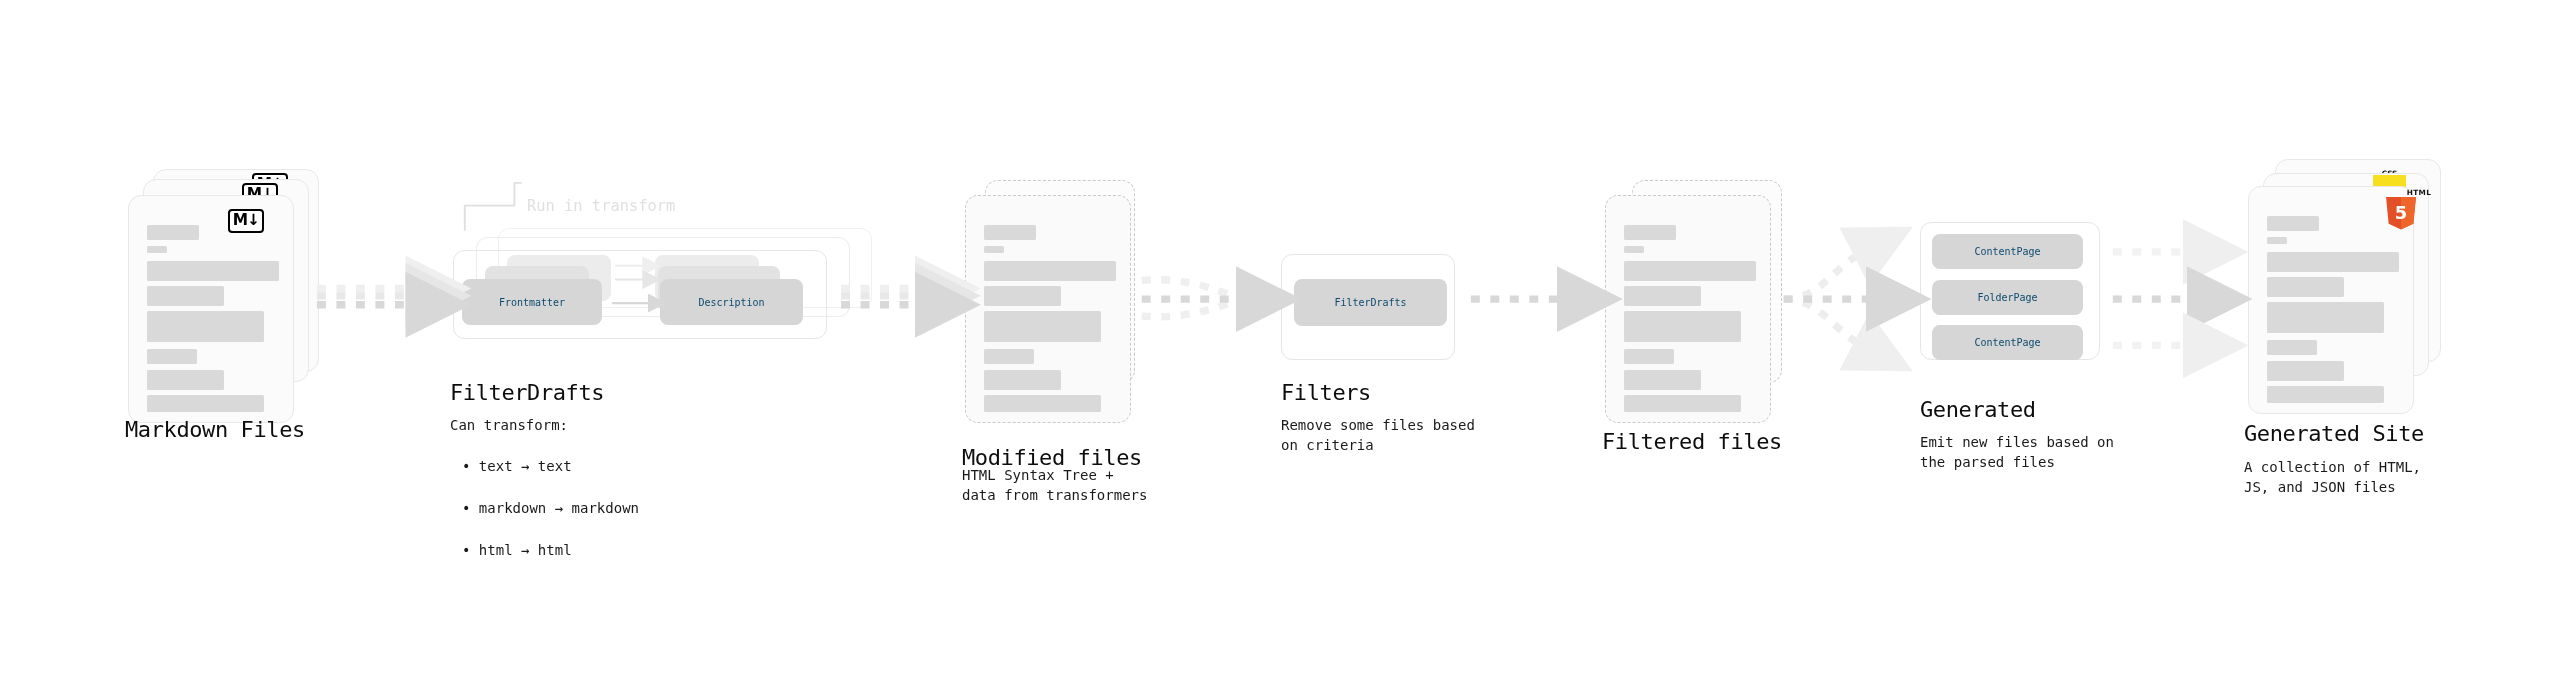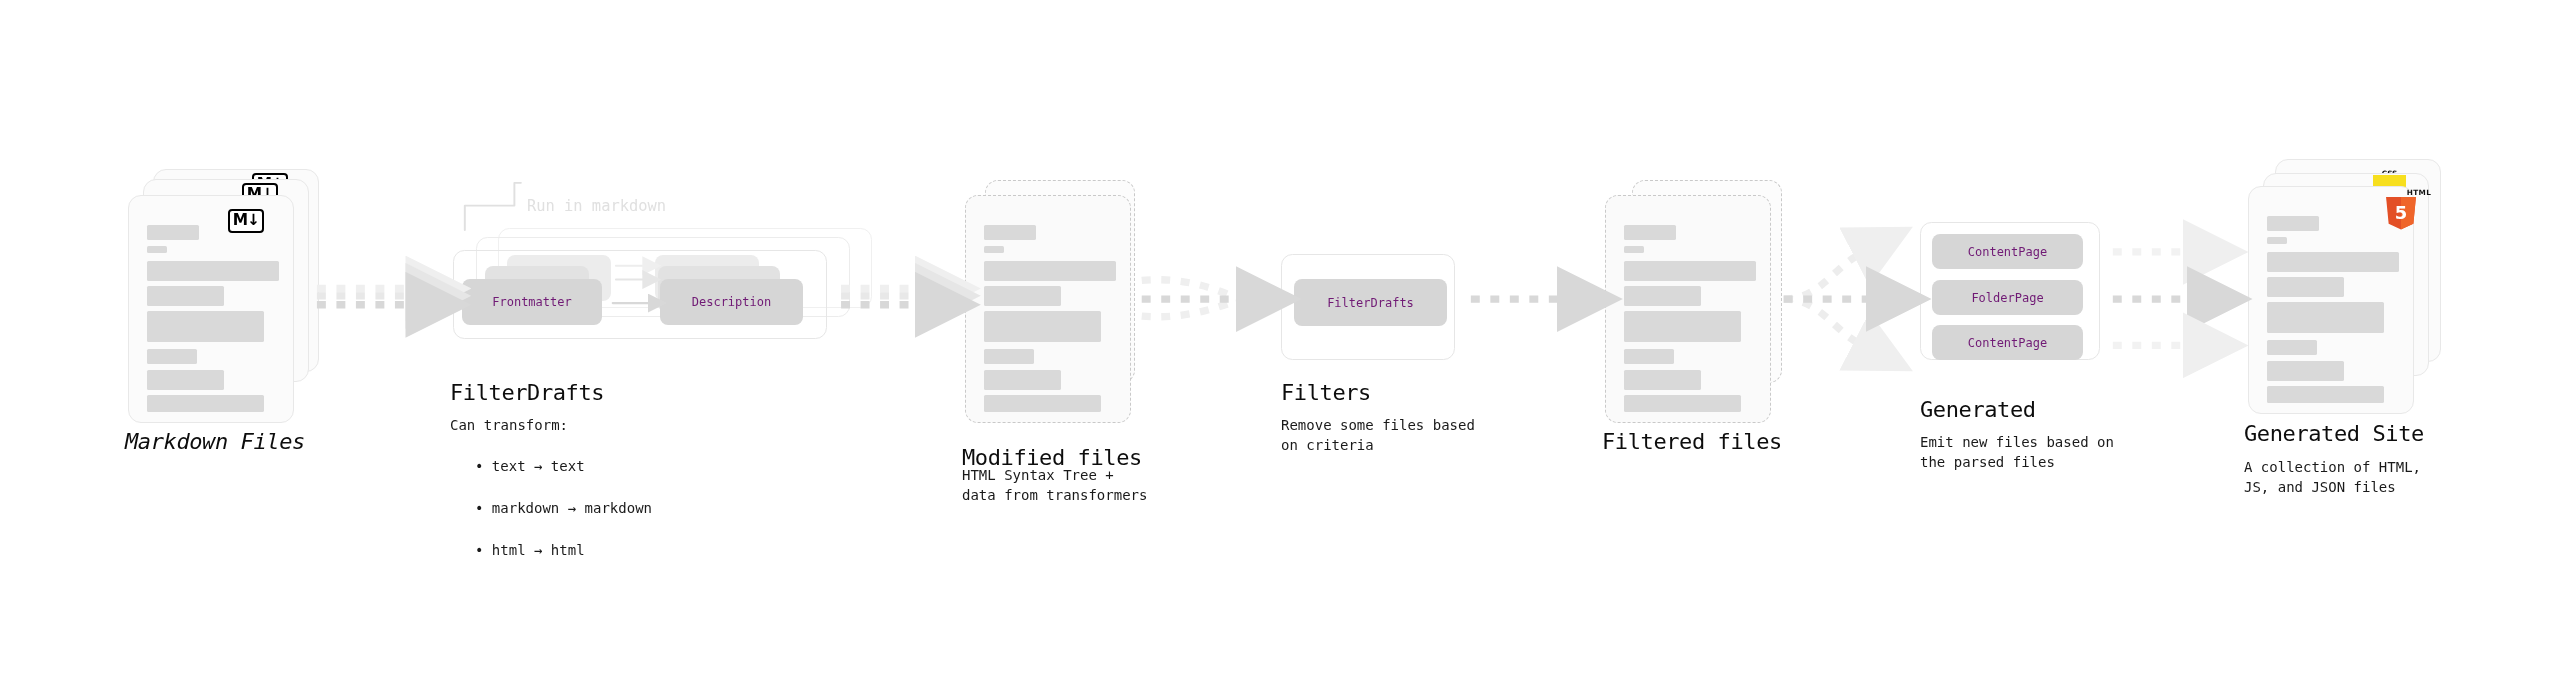--- a/index.html
+++ b/index.html
@@ -73,36 +73,36 @@
   
   .title {
     position: absolute;
     font-size: 22px; color: #0d0d0d; white-space: nowrap;
     letter-spacing: -0.4px;
   }
   .caption {
     position: absolute;
     font-size: 14px; color: #1a1a1a; line-height: 1.45; white-space: pre-line;
   }
-  .caption.list { line-height: 1.5; margin-left: 13px; }
+  .caption.list { line-height: 1.5; }
   .caption.list .bullet-row { white-space: pre; }
 
   
   .groupbox {
     position: absolute;
     border: 1.6px solid #e6e6e6;
     border-radius: 11.4px;
     background: transparent;
   }
   .chip {
     position: absolute;
     background: #d6d6d6;
     border-radius: 8.1px;
     display: flex; align-items: center; justify-content: center;
-    font-size: 12px; color: #701a75; white-space: nowrap;
+    font-size: 10px; color: #0c4a6e; white-space: nowrap;
   }
   .chip.l1 { background: #ececec; }
   .chip.l2 { background: #e2e2e2; }
 
   .runlabel {
     position: absolute; font-size: 15.4px; color: #e0e0e0; white-space: nowrap;
   }
 
   svg.overlay { position: absolute; left: 0; top: 0; width: 2576px; height: 681px; pointer-events: none; }
 </style>
@@ -123,25 +123,25 @@
       <div class="skel" style="left:18px; top:50px; width:19.5px; height:6.5px;"></div>
       <div class="skel" style="left:18px; top:65px; width:132px; height:19.5px;"></div>
       <div class="skel" style="left:18px; top:90px; width:77px; height:19.5px;"></div>
       <div class="skel" style="left:18px; top:115px; width:117px; height:31px;"></div>
       <div class="skel" style="left:18px; top:153px; width:50px; height:14.6px;"></div>
       <div class="skel" style="left:18px; top:174px; width:77px; height:19.5px;"></div>
       <div class="skel" style="left:18px; top:199px; width:117px; height:17px;"></div>
     </div>
     <div class="badge-md" style="left:228px; top:209px;">M↓</div>
 
-    <div class="title" style="left:125px; top:429px;font-style:italic;">Markdown Files</div>
-  </div>
-
-  <div>
-    <div class="runlabel" style="left:527px; top:197px;">Run in markdown</div>
+    <div class="title" style="left:125px; top:417px;">Markdown Files</div>
+  </div>
+
+  <div>
+    <div class="runlabel" style="left:527px; top:197px;">Run in transform</div>
 
     <div class="groupbox" style="left:498px; top:228px; width:374px; height:80px; border-color:#f0f0f0;"></div>
     <div class="groupbox" style="left:476px; top:237px; width:374px; height:80px; border-color:#ececec;"></div>
     <div class="groupbox" style="left:453px; top:250px; width:374px; height:89px; border-color:#e6e6e6;"></div>
 
     <div class="chip l1" style="left:507px; top:255px; width:104px; height:46px;"></div>
     <div class="chip l2" style="left:485px; top:266px; width:104px; height:46px;"></div>
     <div class="chip" style="left:462px; top:279px; width:140px; height:46px;">Frontmatter</div>
 
     <div class="chip l1" style="left:655px; top:255px; width:104px; height:46px;"></div>

